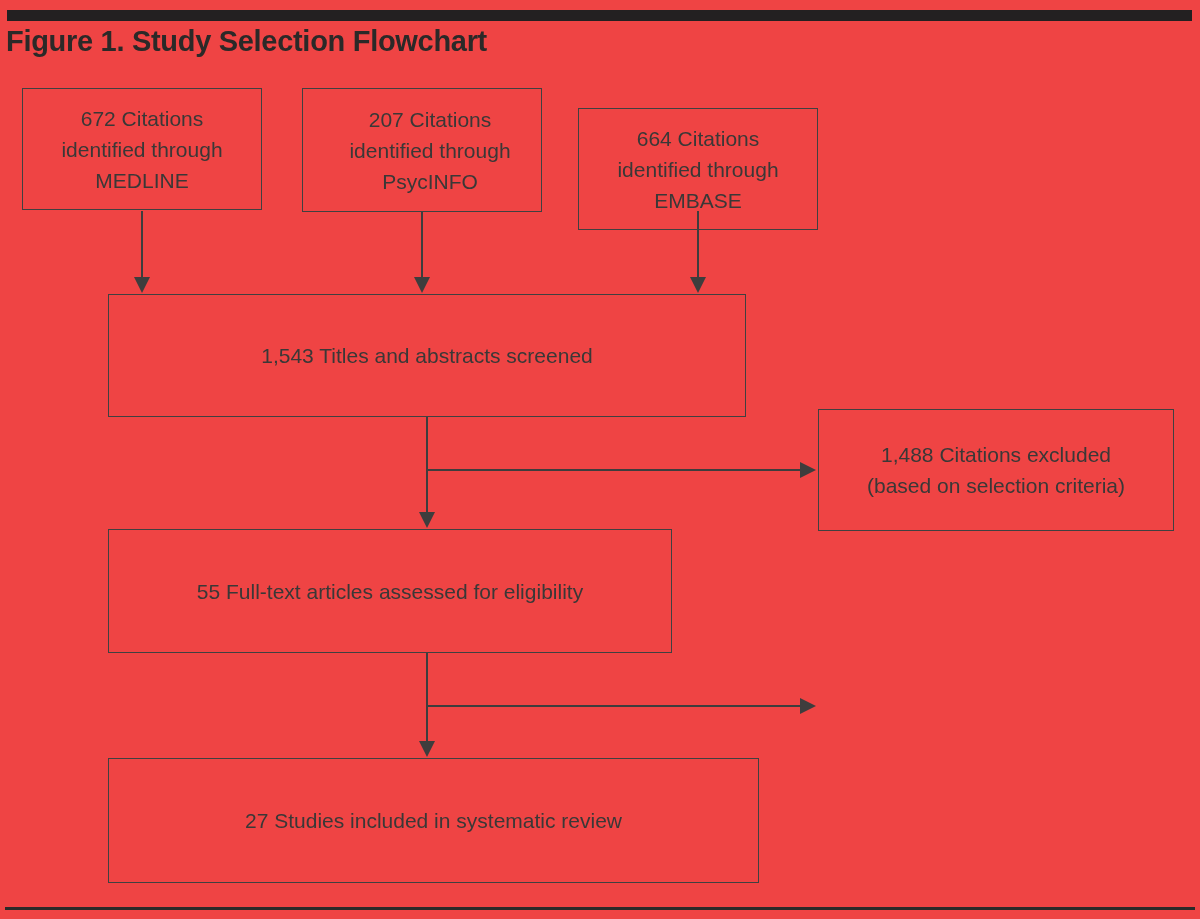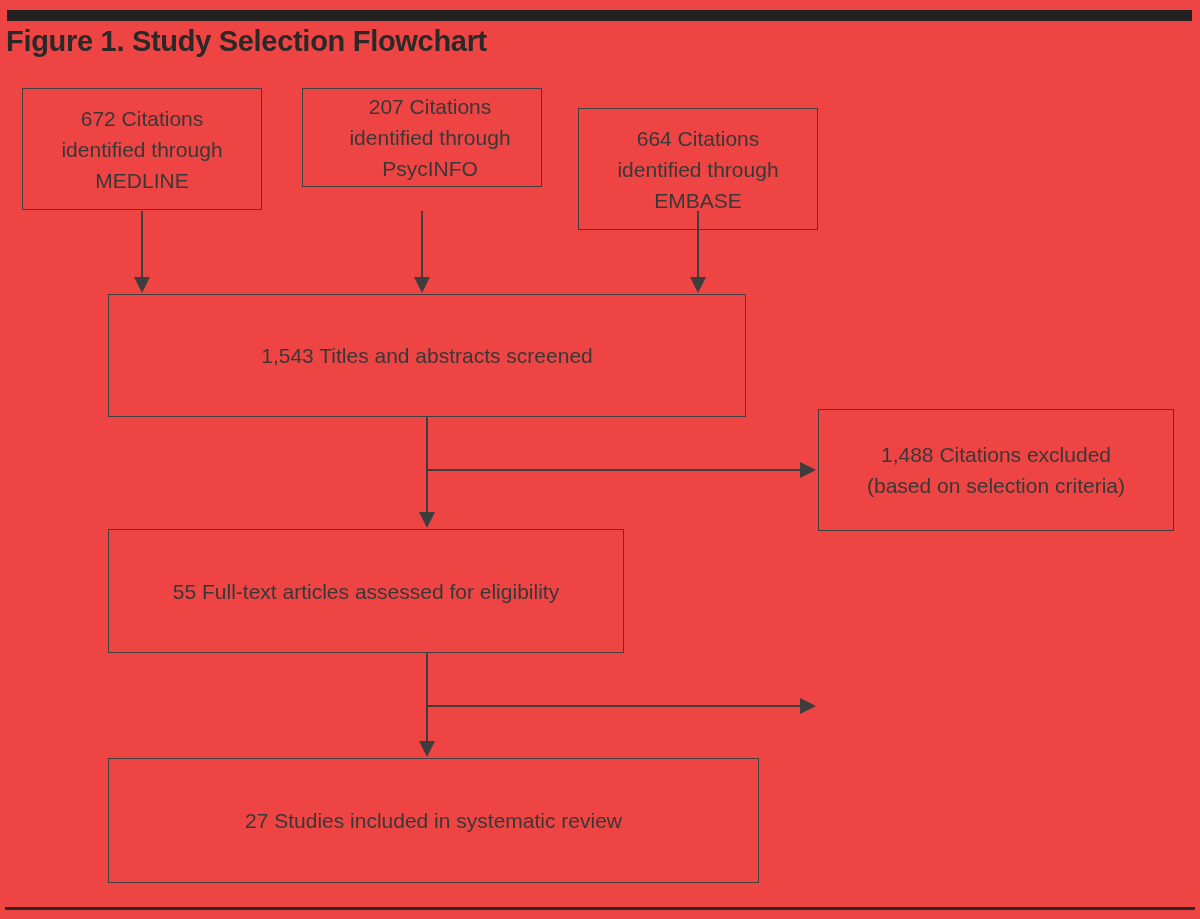--- a/index.html
+++ b/index.html
@@ -101,41 +101,41 @@
         <polygon points="800,698 800,714 816,706" stroke="none"></polygon>
       </g>
     </g>
   </svg>
 
   <div class="node" style="left:22px; top:88px; width:240px; height:122px;">
     <span class="node-label">672 Citations
 identified through
 MEDLINE</span>
   </div>
-  <div class="node" style="left:302px; top:88px; width:240px; height:99px;padding-left:16px;">
+  <div class="node" style="left:302px; top:88px; width:240px; height:124px;padding-left:16px;">
     <span class="node-label">207 Citations
 identified through
 PsycINFO</span>
   </div>
   <div class="node" style="left:578px; top:88px; width:240px; height:122px;margin-top:20px;">
     <span class="node-label">664 Citations
 identified through
 EMBASE</span>
   </div>
 
   <div class="node" style="left:108px; top:294px; width:638px; height:123px;">
     <span class="node-label">1,543 Titles and abstracts screened</span>
   </div>
 
   <div class="node" style="left:818px; top:409px; width:356px; height:122px;">
     <span class="node-label">1,488 Citations excluded
 (based on selection criteria)</span>
   </div>
 
-  <div class="node" style="left:108px; top:529px; width:516px; height:124px;">
+  <div class="node" style="left:108px; top:529px; width:564px; height:124px;">
     <span class="node-label">55 Full-text articles assessed for eligibility</span>
   </div>
 
 
   <div class="node" style="left:108px; top:758px; width:651px; height:125px;">
     <span class="node-label">27 Studies included in systematic review</span>
   </div>
 
   <div class="bottom-rule"></div>
 

